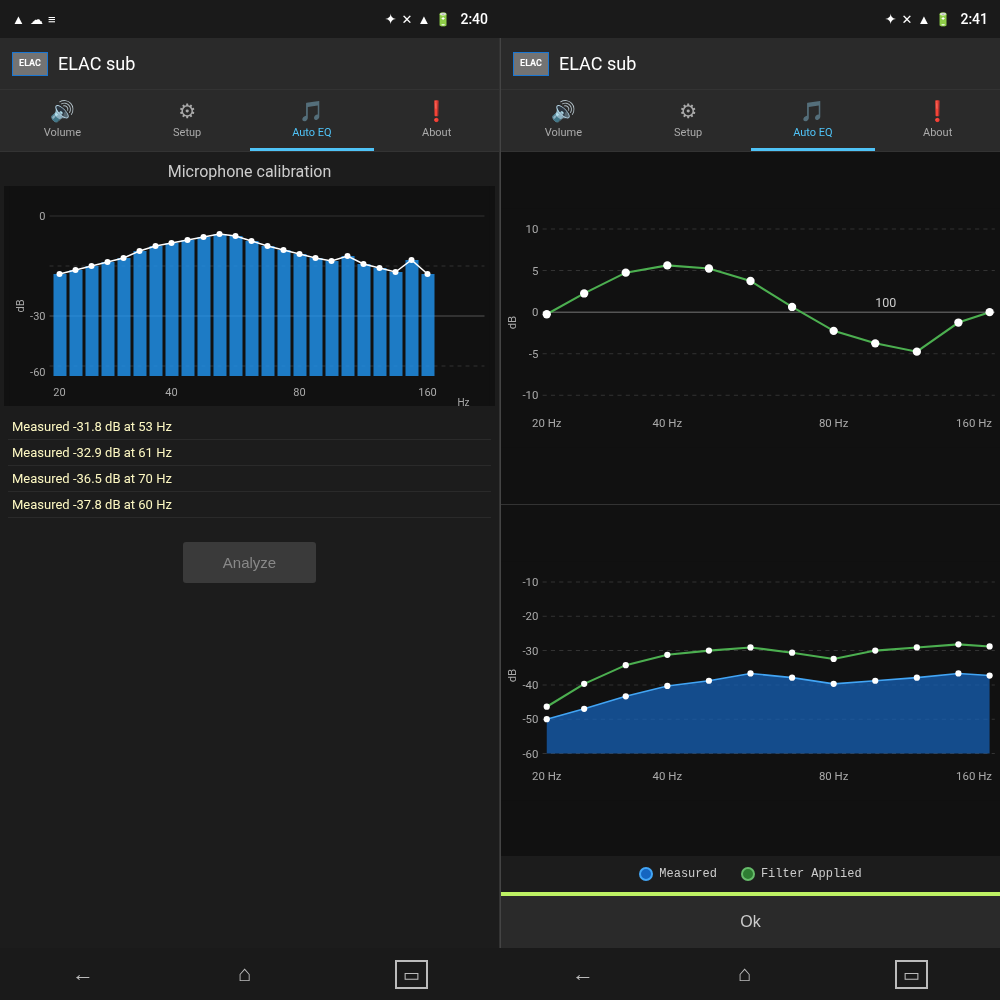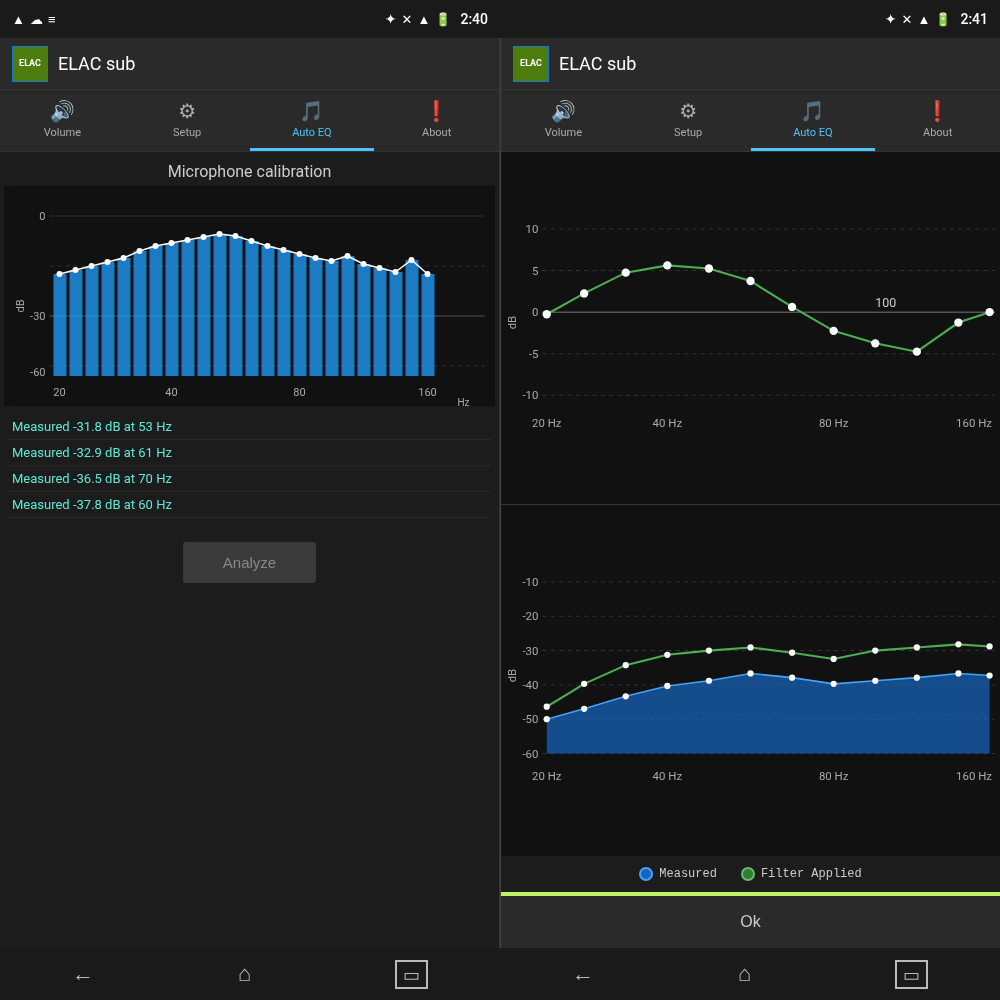--- a/index.html
+++ b/index.html
@@ -51,22 +51,22 @@
     .app-header {
       background: #2a2a2a;
       display: flex;
       align-items: center;
       padding: 8px 12px;
       height: 52px;
       border-bottom: 1px solid #333;
     }
     .app-icon {
       width: 36px;
-      height: 36px;
-      background: #4d7c0f;
+      height: 24px;
+      background: #737373;
       border: 1px solid #1976d2;
       display: flex;
       align-items: center;
       justify-content: center;
       margin-right: 10px;
       font-size: 10px;
       color: #fff;
       font-weight: bold;
     }
     .app-title {
@@ -128,21 +128,21 @@
 
     .measurements-list {
       padding: 8px 8px 4px;
       color: #ccc;
       font-size: 13px;
     }
     .measurement-item {
       padding: 5px 4px;
       border-bottom: 1px solid #2a2a2a;
       font-size: 13px;
-      color: #5eead4;
+      color: #fef9c3;
     }
 
     .analyze-btn-container {
       display: flex;
       justify-content: center;
       padding: 16px;
       flex: 1;
       align-items: flex-start;
       padding-top: 20px;
     }

